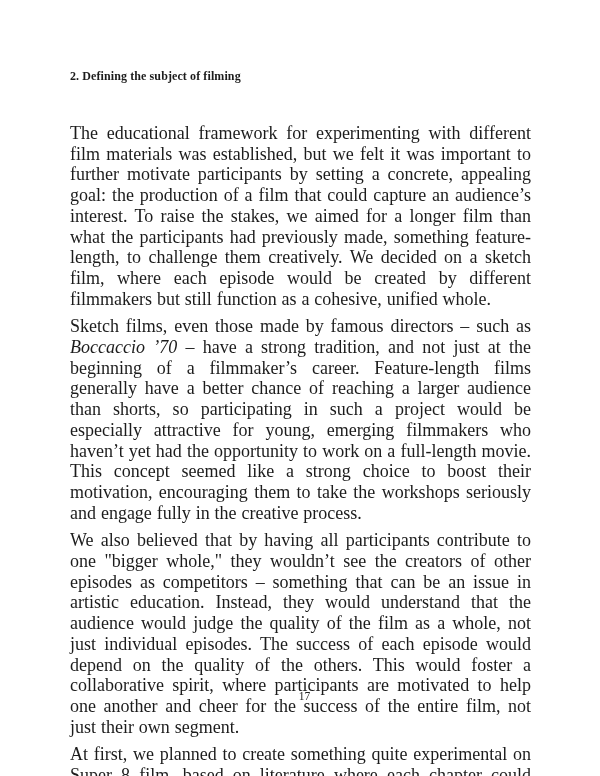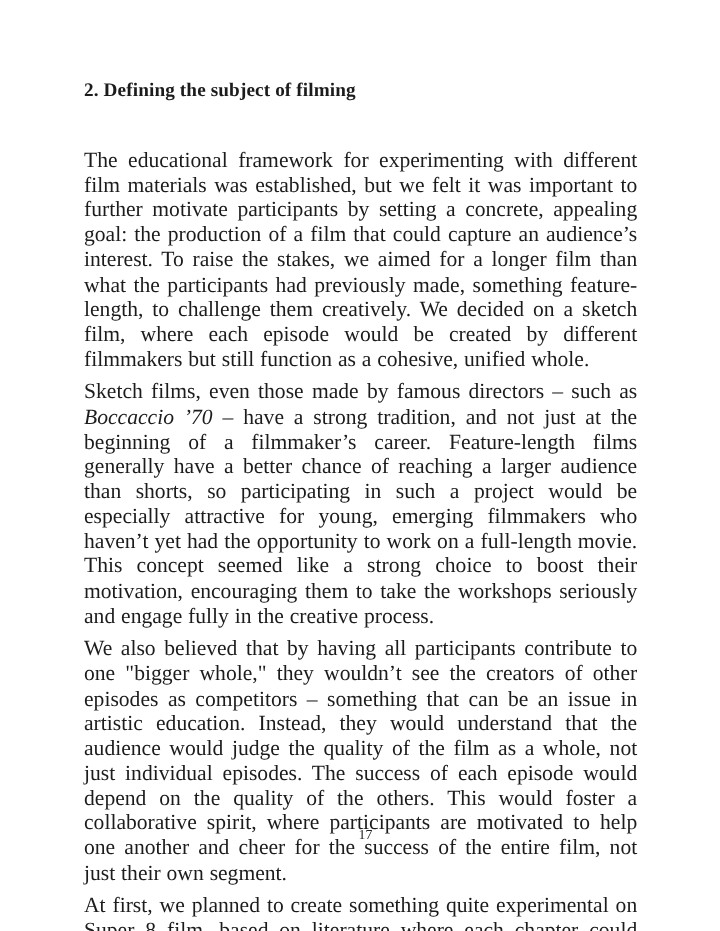--- a/index.html
+++ b/index.html
@@ -24,21 +24,21 @@
       background: #ffffff;
     }
     .content {
       position: absolute;
       left: 70px;
       top: 0;
       width: 461px;
     }
     .heading {
       margin: 68px 0 0 0;
-      font-size: 16px;
+      font-size: 12px;
       line-height: 16px;
       font-weight: bold;
       letter-spacing: 0.1px;
       font-family: Liberation Serif, serif;
     }
     .paras {
       margin-top: 39px;
     }
     .body-par {
       margin: 0 0 7px 0;

